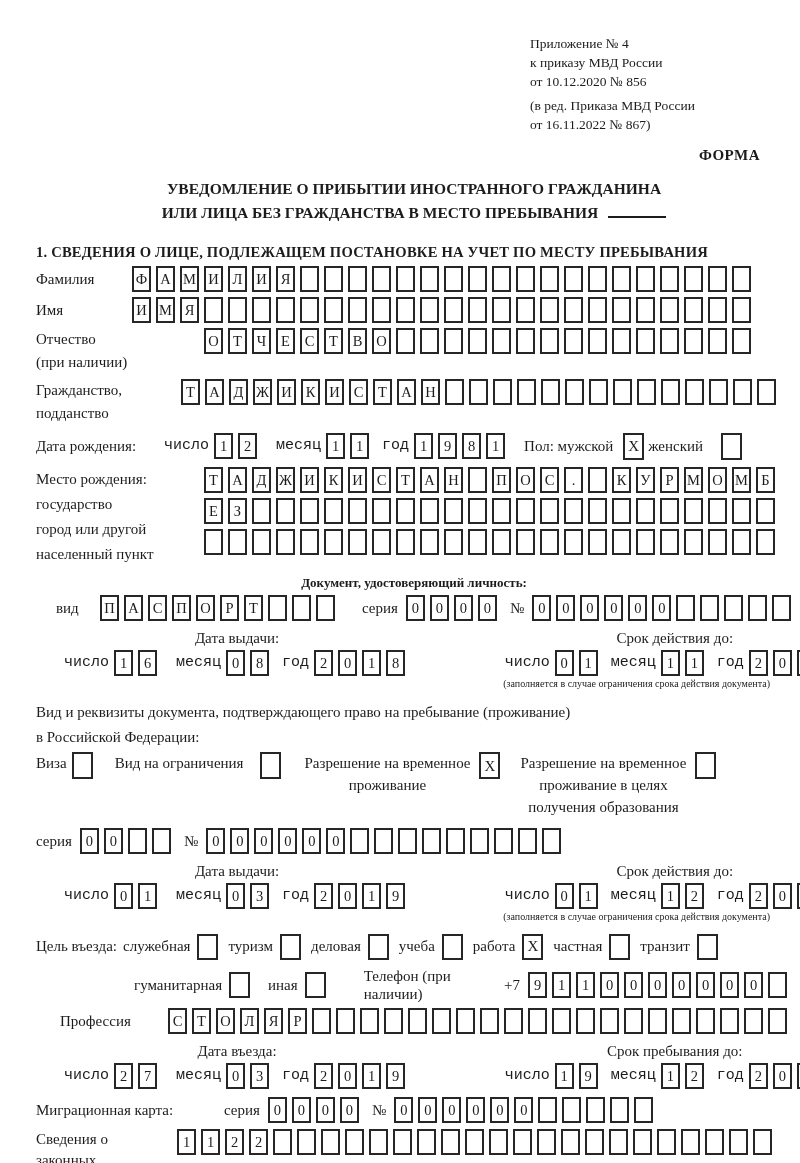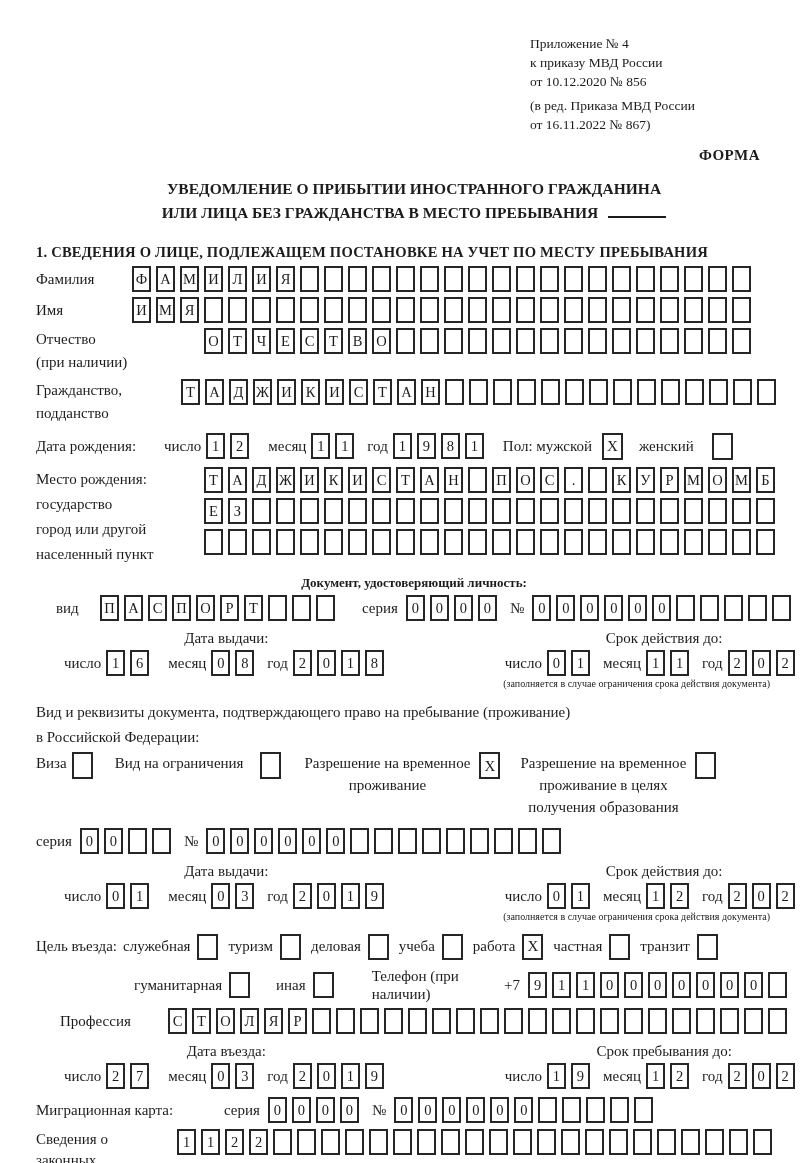--- a/index.html
+++ b/index.html
@@ -39,21 +39,21 @@
   .frow { display:flex; align-items:center; margin-top:5px; }
   .frow-top { align-items:flex-start; }
   .flabel { flex:none; }
   .lbl-stack { flex:none; line-height:23px; }
   .w96 { width:96px; } .w150 { width:145px; } .w168 { width:168px; } .w108 { width:108px; } .w141 { width:141px; }
 
   .cell-rows .cells { display:flex; margin-bottom:5px; }
 
   
   .dg { display:inline-flex; align-items:center; }
-  .dg .glbl { margin:0 5px 0 0; }
+  .dg .glbl { margin:0 5px 0 0;font-family:Liberation Mono, monospace; }
   .mr8 { margin-right:8px; } .mr14 { margin-right:14px; } .ml10 { margin-left:10px; }
 
   
   .date-pair { display:flex; margin-top:8px; }
   .date-col-l { flex:0 0 62%; padding-left:28px; }
   .date-col-r { flex:1; }
   .date-block { display:inline-block; text-align:center; }
   .date-head { font-size:15px; margin-bottom:2px; }
   .date-nums { display:flex; align-items:center; text-align:left; }
   .restr-note { text-align:right; font-size:10px; padding-right:22px; margin-top:2px; }
@@ -247,21 +247,21 @@
       <span class="glbl">год</span>
       <span class="cells">
           <span class="cell">1</span>
           <span class="cell">9</span>
           <span class="cell">8</span>
           <span class="cell">1</span>
         </span>
     </span>
     <span>Пол: мужской</span>
     <span class="checkbox ml10">X</span>
-    <span class="ml10" style="margin-left:16px;">женский</span>
+    <span class="ml10" style="margin-left:4px;">женский</span>
     <span class="checkbox" style="margin-left:18px;"></span>
   </div>
 
   <div class="frow frow-top" style="margin-top:7px;">
     <span class="lbl-stack w168" style="line-height:25px;">
       <div>Место рождения:</div>
       <div>государство</div>
       <div>город или другой</div>
       <div>населенный пункт</div>
     </span>
@@ -603,21 +603,21 @@
         <span>транзит</span>
         <span class="checkbox"></span>
       </span>
   </div>
 
   <div class="purpose-row" style="padding-left:98px; margin-top:7px;">
     <span class="pitem">
         <span>гуманитарная</span>
         <span class="checkbox"></span>
       </span>
-    <span class="pitem" style="margin-left:16px;text-align:center;">
+    <span class="pitem" style="margin-left:8px;text-align:center;">
         <span>иная</span>
         <span class="checkbox"></span>
       </span>
     <span style="margin-left:28px; margin-right:26px;">Телефон (при наличии)</span>
     <span style="margin-right:8px;">+7</span>
     <span class="cells">
         <span class="cell">9</span>
         <span class="cell">1</span>
         <span class="cell">1</span>
         <span class="cell">0</span>

